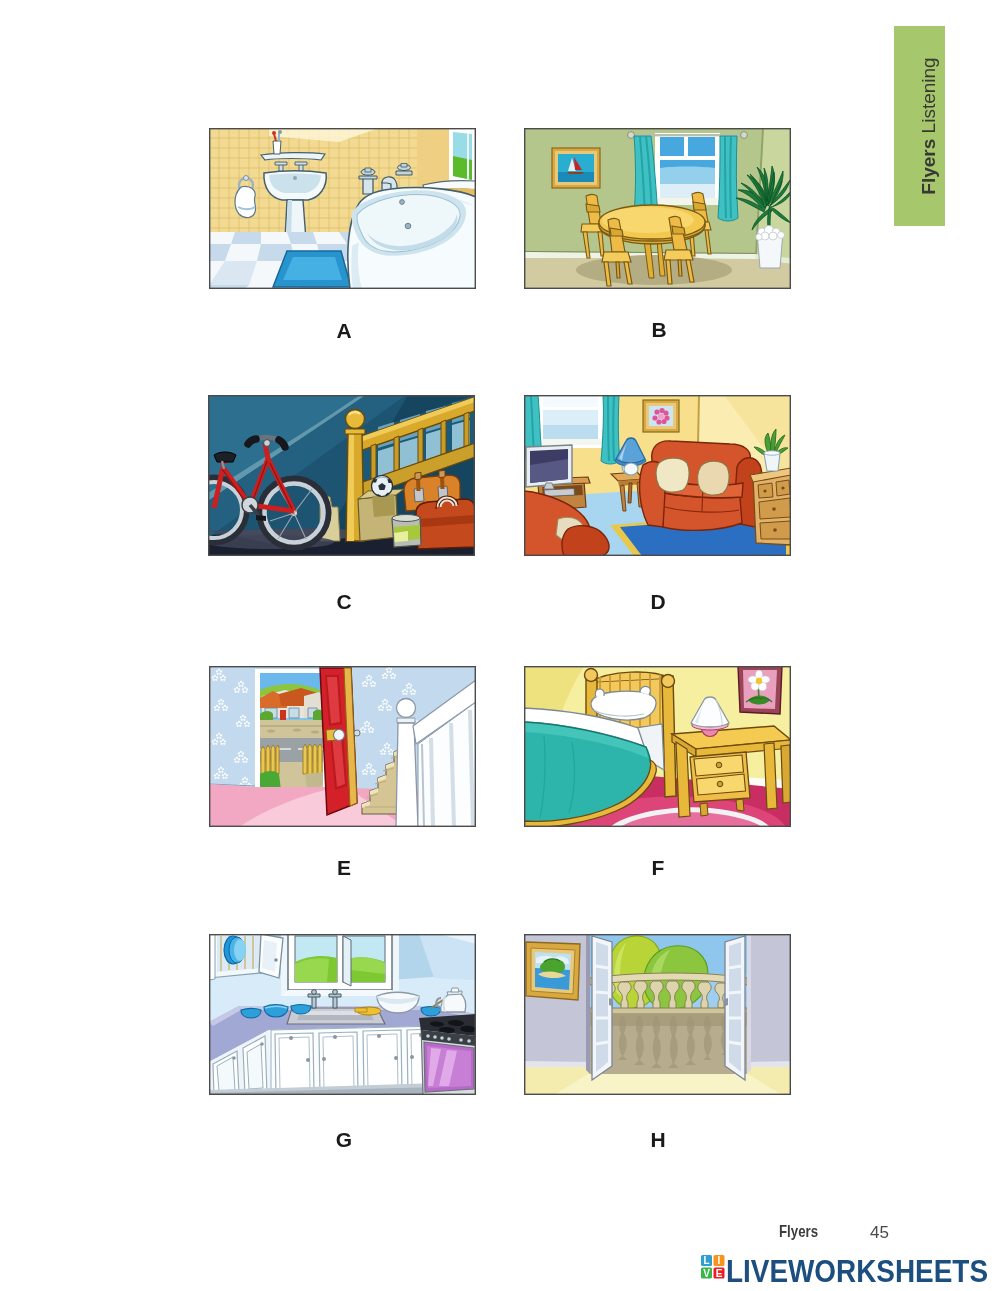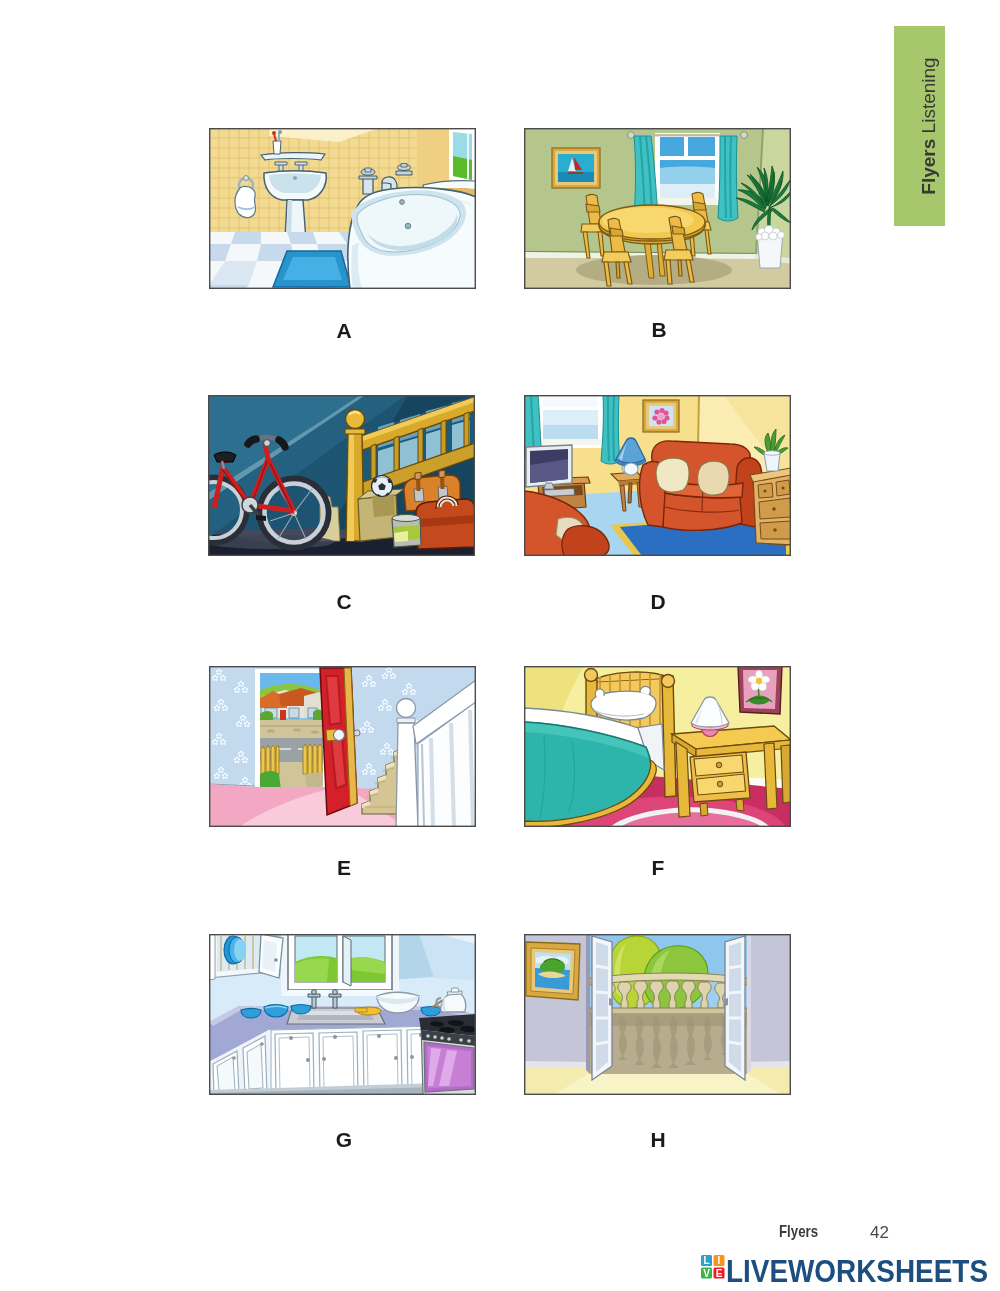--- a/index.html
+++ b/index.html
@@ -882,21 +882,21 @@
   <path d="M14 40 C22 36 34 37 42 42 C34 45 20 45 14 40 Z" fill="#e8d898"></path>
  </g>
 
  <rect x="0.7" y="0.7" width="265.6" height="159.6" fill="none" stroke="#4b4b4b" stroke-width="1.4"></rect>
 </svg>
 </div>
 
 <div class="lbl" style="left:638px;top:1128px;">H</div>
 
 <div style="position:absolute;left:779px;top:1222px;font-size:17px;font-weight:bold;color:#3c3c3c;transform:scaleX(0.78);transform-origin:0 0;">Flyers</div>
-<div style="position:absolute;left:870px;top:1223px;font-size:17px;color:#4a4a4a;">42</div>
+<div style="position:absolute;left:870px;top:1223px;font-size:17px;color:#4a4a4a;">45</div>
 
 <div style="position:absolute;left:698px;top:1252px;width:297px;height:34px;">
   <svg width="297" height="34" viewBox="0 0 297 34">
     <g>
       <rect x="3" y="3" width="11" height="11" rx="1.5" fill="#2f9fd0"></rect>
       <text x="8.5" y="12.2" font-size="10" font-weight="bold" fill="#fff" text-anchor="middle">L</text>
       <rect x="15.5" y="3" width="11" height="11" rx="1.5" fill="#f7941d"></rect>
       <text x="21" y="12.2" font-size="10" font-weight="bold" fill="#fff" text-anchor="middle">I</text>
       <rect x="3" y="15.5" width="11" height="11" rx="1.5" fill="#39b54a"></rect>
       <text x="8.5" y="24.7" font-size="10" font-weight="bold" fill="#fff" text-anchor="middle">V</text>

